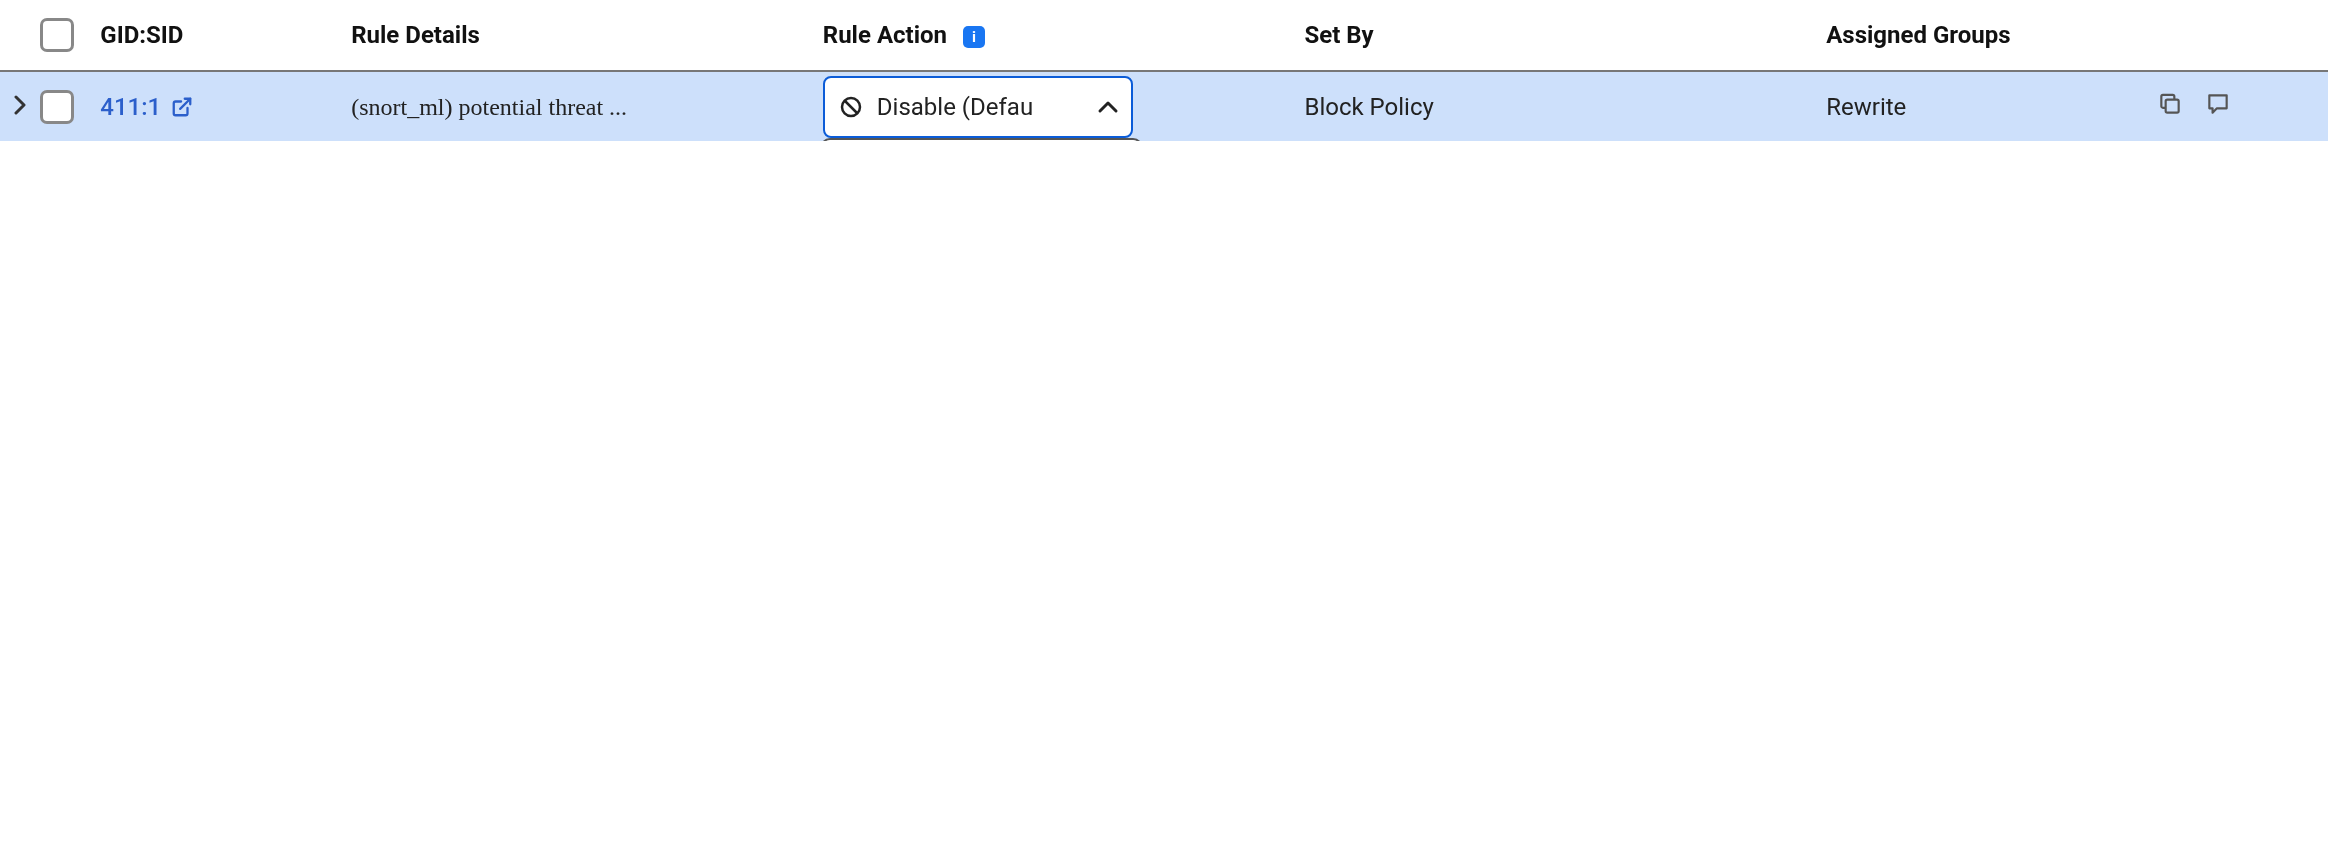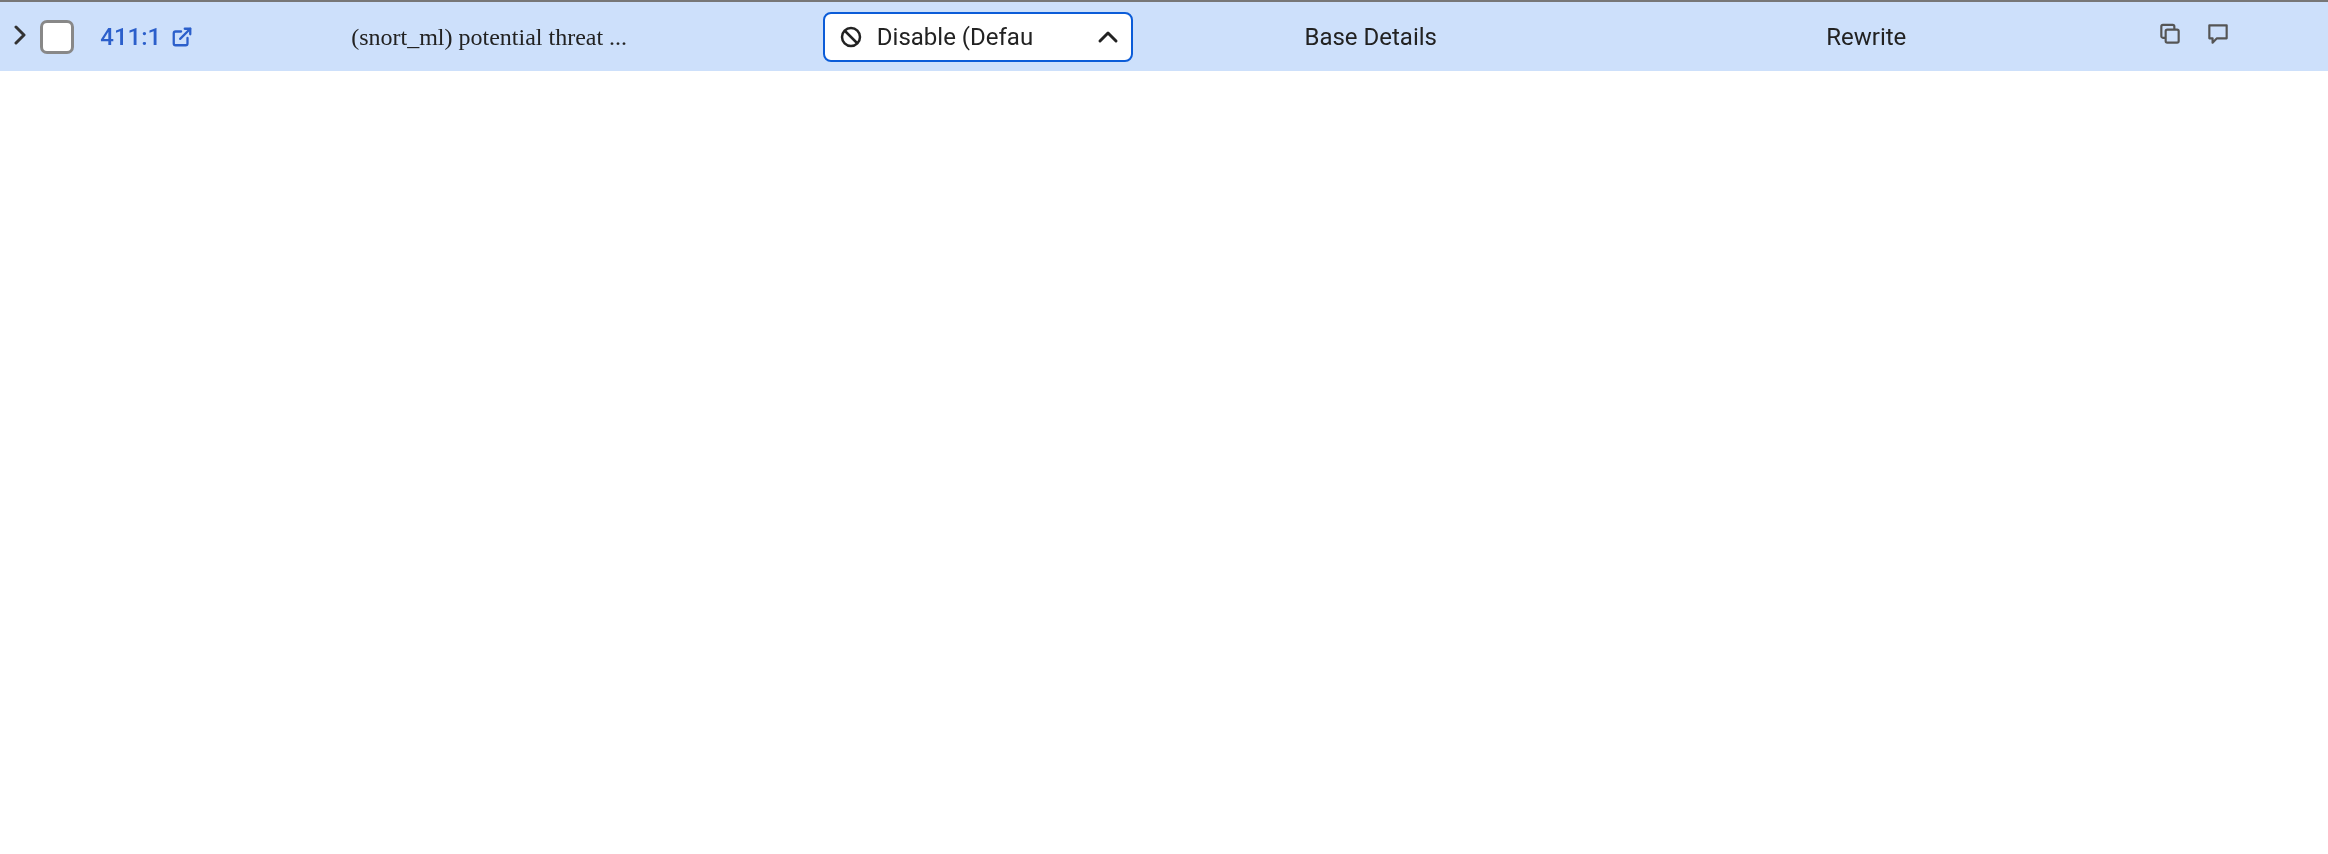--- a/index.html
+++ b/index.html
@@ -83,21 +83,21 @@
 
   .details-text {
     color: #222;
     font-family: Liberation Serif, serif;
   }
 
   .action-button {
     display: inline-flex;
     align-items: center;
     width: 310px;
-    height: 50px;
+    height: 62px;
     padding: 0 12px 0 14px;
     background: #fff;
     border: 2px solid #0b5cd8;
     border-radius: 8px;
     font-size: 24px;
     color: #222;
     cursor: pointer;
     position: relative;
   }
   .action-button .disable-icon {
@@ -207,20 +207,43 @@
       <col class="col-expand">
       <col class="col-check">
       <col class="col-gidsid">
       <col class="col-details">
       <col class="col-action">
       <col class="col-setby">
       <col class="col-groups">
       <col class="col-icons">
     </colgroup>
     <tbody>
+      <tr class="thead-row">
+        <td></td>
+        <td>
+          <span class="checkbox"></span>
+        </td>
+        <td>
+          <span>GID:SID</span>
+        </td>
+        <td>
+          <span>Rule Details</span>
+        </td>
+        <td>
+          <span>Rule Action</span>
+          <span class="info-badge">i</span>
+        </td>
+        <td>
+          <span>Set By</span>
+        </td>
+        <td>
+          <span>Assigned Groups</span>
+        </td>
+        <td></td>
+      </tr>
       <tr class="header-divider">
           <td colspan="8" style="height:0;padding:0;"></td>
         </tr>
 
       <tr class="tbody-row">
         <td style="text-align:center;">
           <span class="expand-icon">
             <svg width="14" height="20" viewBox="0 0 14 20">
                 <path d="M3 2 L11 10 L3 18" fill="none" stroke="currentColor" stroke-width="3" stroke-linecap="round" stroke-linejoin="round"></path>
               </svg>
@@ -337,21 +360,21 @@
                     <polyline points="8 3 2 9 8 15"></polyline>
                     <path d="M2 9 H17 a6 6 0 0 1 6 6"></path>
                   </svg>
                 </span>
                 <span class="item-text">Revert to default</span>
               </div>
             </div>
           </span>
         </td>
         <td>
-          <span>Base Details</span>
+          <span>Block Policy</span>
         </td>
         <td>
           <span>Rewrite</span>
         </td>
         <td>
           <span class="row-icons">
             <span>
               <svg width="26" height="26" viewBox="0 0 24 24" fill="none" stroke="#555" stroke-width="2" stroke-linejoin="round">
                 <rect x="8" y="8" width="12" height="12" rx="1.5"></rect>
                 <path d="M16 8 V5 a1.5 1.5 0 0 0-1.5-1.5 H5.5 A1.5 1.5 0 0 0 4 5 v9 A1.5 1.5 0 0 0 5.5 15.5 H8"></path>

